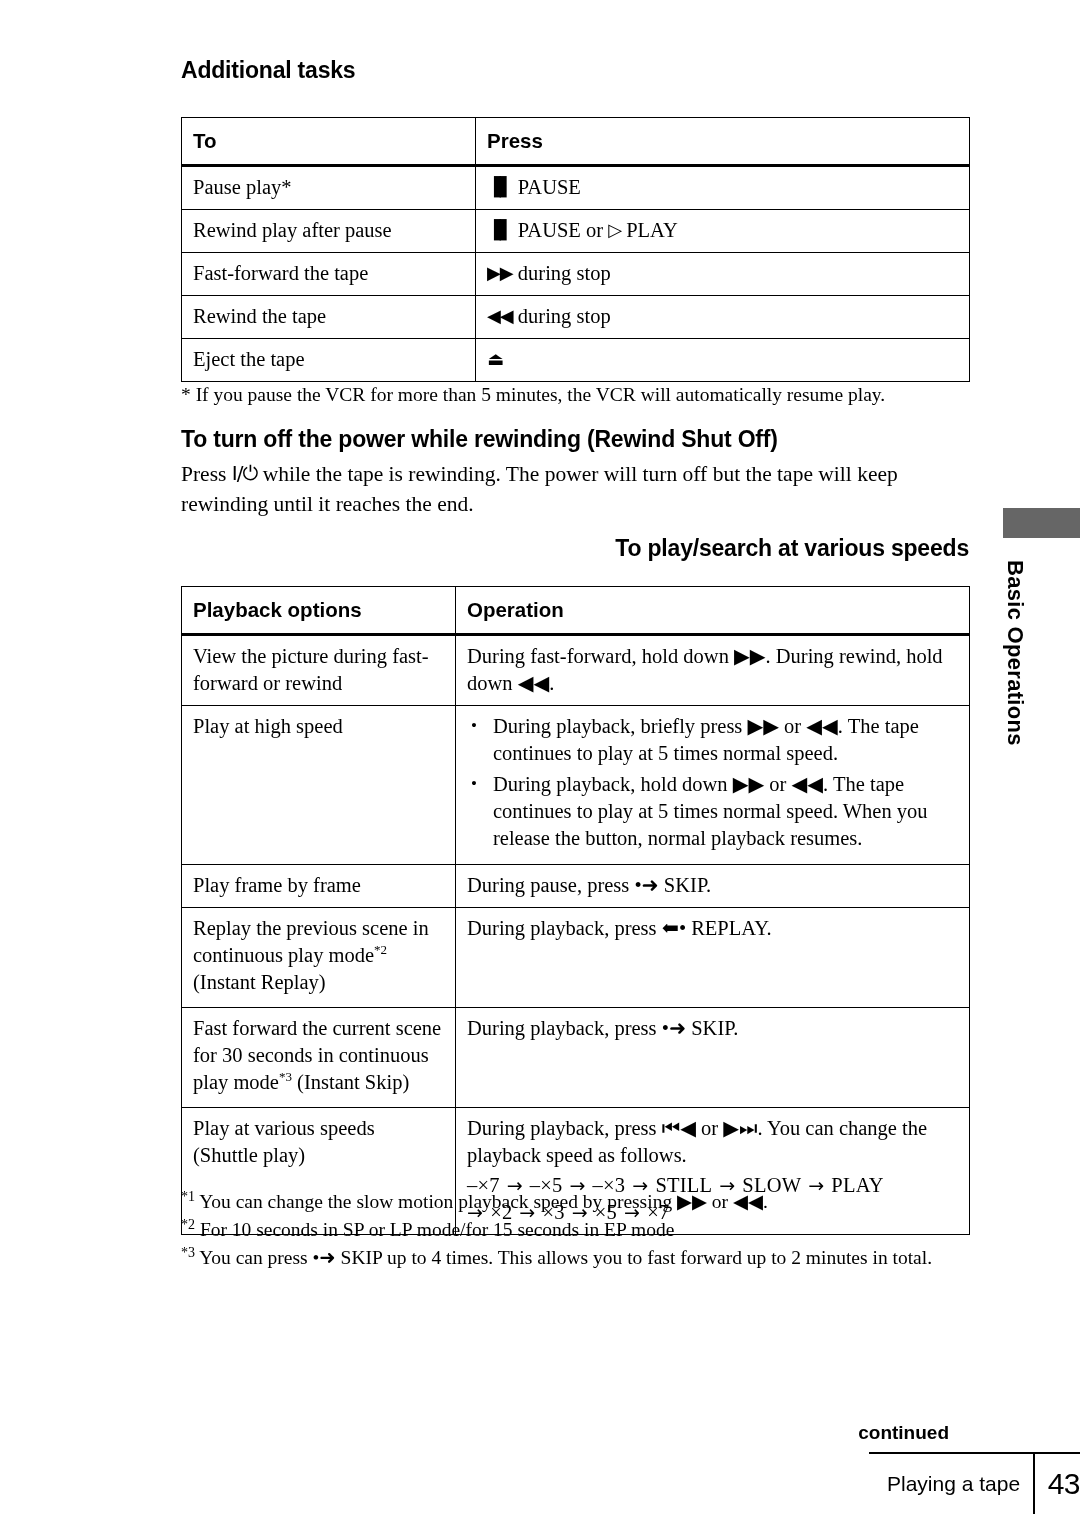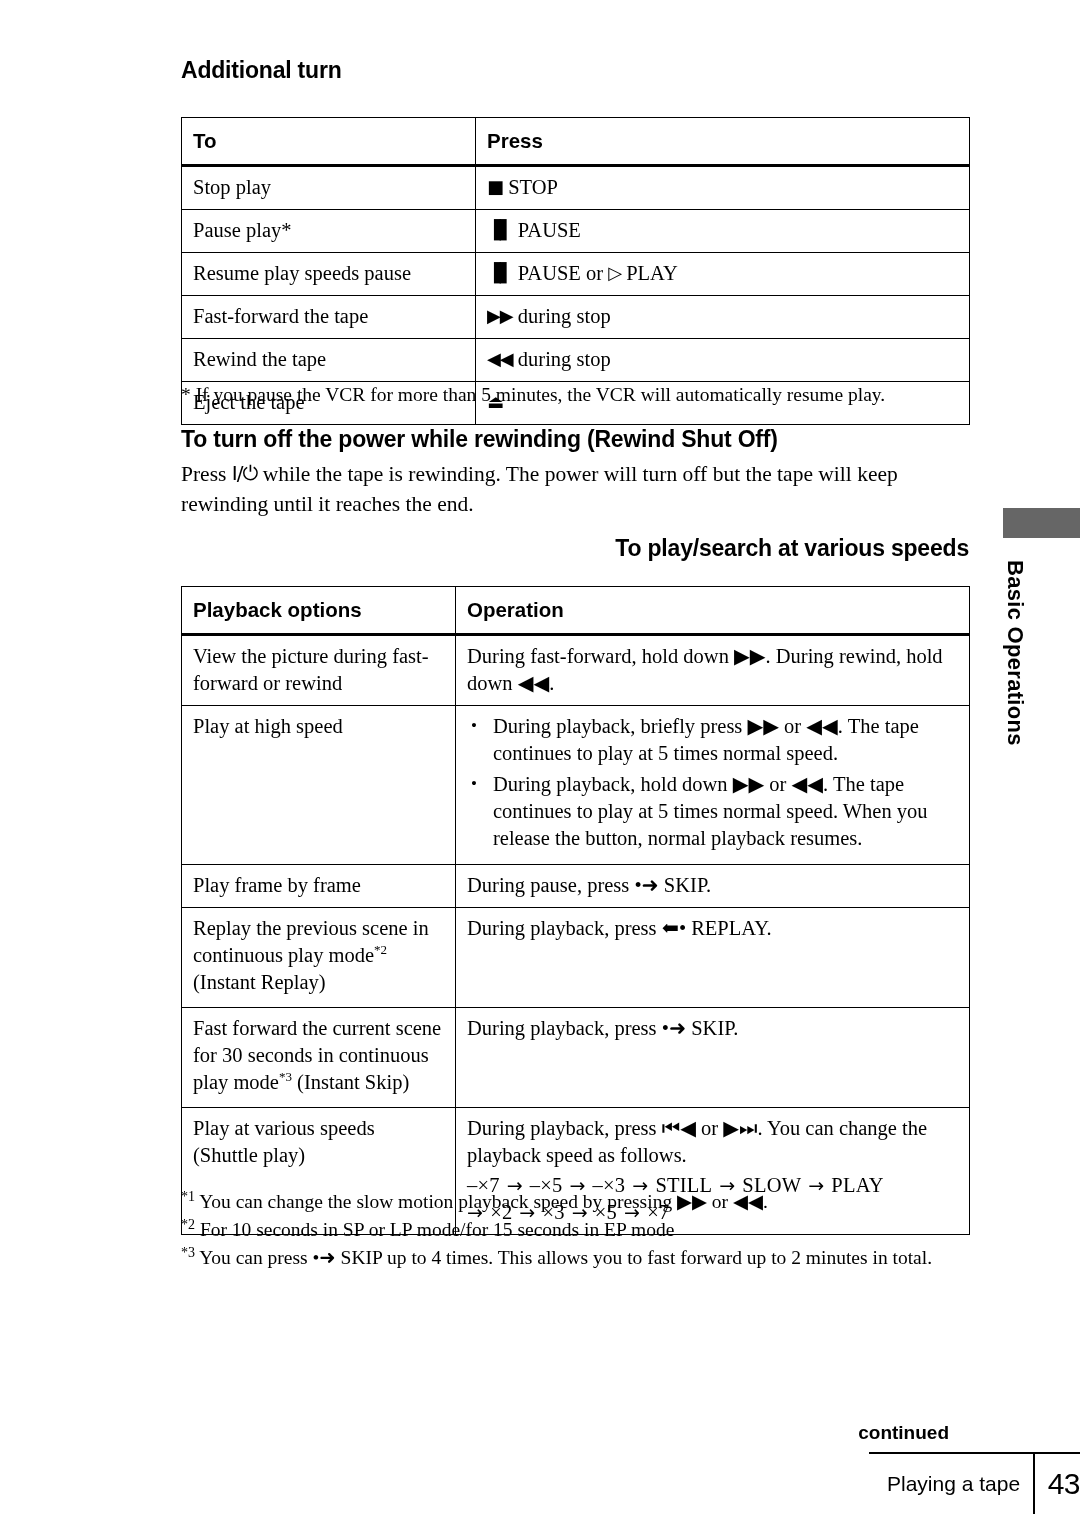--- a/index.html
+++ b/index.html
@@ -201,46 +201,42 @@
 </style>
 </head>
 <body>
 
 <div class="page">
 
   <div class="side-tab-block"></div>
   <div class="side-tab-label">Basic Operations</div>
 
   <div class="content" style="top:57px;">
-    <h2 class="section-head">Additional turn</h2>
+    <h2 class="section-head">Additional tasks</h2>
   </div>
 
   <div class="content" style="top:103px;">
     <table class="doc-table">
       <colgroup>
           <col style="width:294px;">
           <col style="width:494px;">
         </colgroup>
       <thead>
         <tr>
           <th>To</th>
           <th>Press</th>
         </tr>
       </thead>
       <tbody>
         <tr>
-          <td>Stop play</td>
-          <td><span class="sym">■</span>&nbsp;<span>STOP</span></td>
-        </tr>
-        <tr>
           <td>Pause play*</td>
           <td><span class="sym">▐▌</span>&nbsp;<span>PAUSE</span></td>
         </tr>
         <tr>
-          <td>Resume play speeds pause</td>
+          <td>Rewind play after pause</td>
           <td><span class="sym">▐▌</span>&nbsp;<span>PAUSE or</span> <span class="sym">▷</span>&nbsp;<span>PLAY</span></td>
         </tr>
         <tr>
           <td>Fast-forward the tape</td>
           <td><span class="sym">▶▶</span>&nbsp;<span>during stop</span></td>
         </tr>
         <tr>
           <td>Rewind the tape</td>
           <td><span class="sym">◀◀</span>&nbsp;<span>during stop</span></td>
         </tr>

